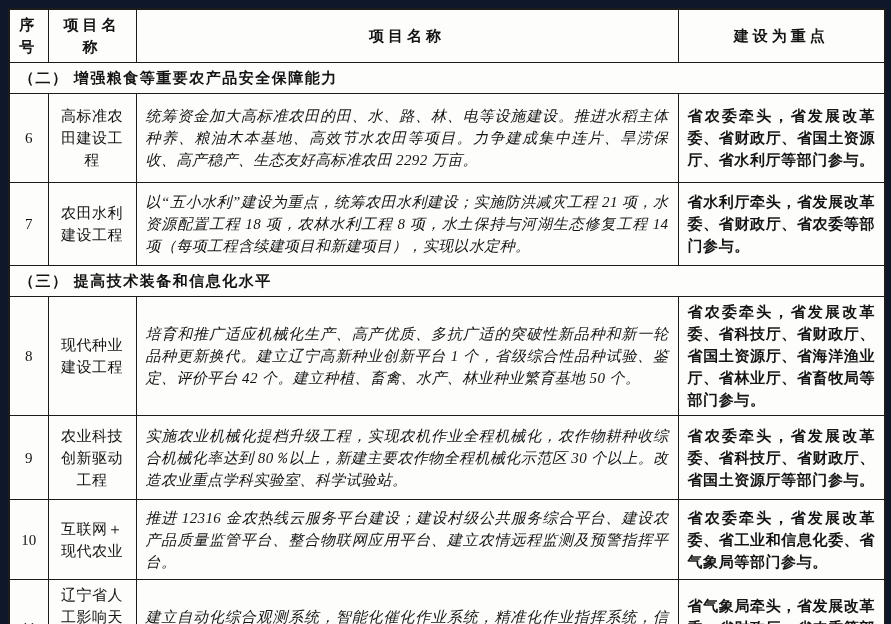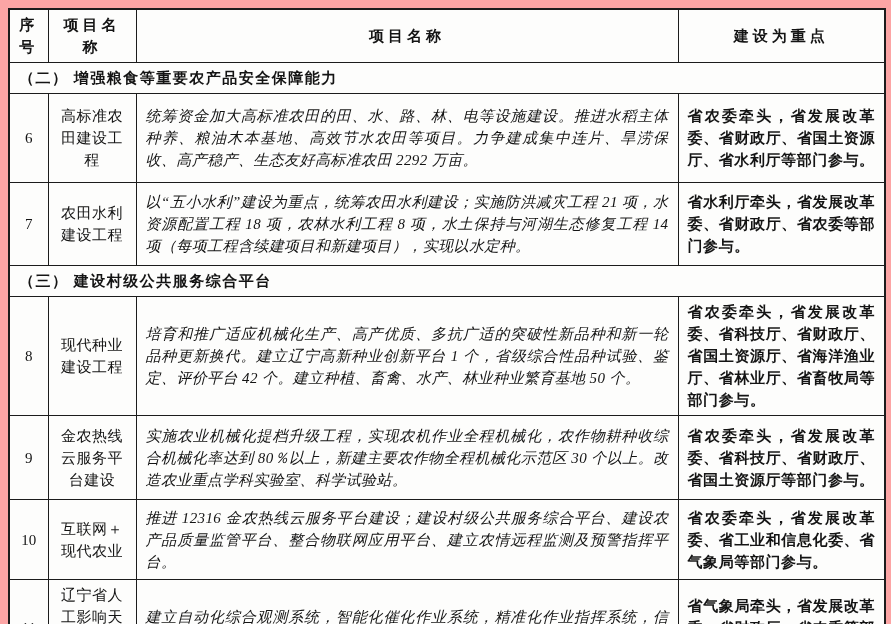--- a/index.html
+++ b/index.html
@@ -6,21 +6,21 @@
     margin: 0;
     padding: 0;
     background: #ffffff;
     font-family: "Liberation Serif", "DejaVu Serif", serif;
     color: #141414;
   }
   .page {
     position: relative;
     width: 891px;
     height: 624px;
-    background: #fca5a5;
+    background: #0f172a;
     overflow: hidden;
   }
   table.doc-table {
     position: absolute;
     left: 8px;
     top: 8px;
     width: 876px;
     border-collapse: collapse;
     table-layout: fixed;
     background: #fdfdfc;
@@ -107,33 +107,33 @@
     </tr>
 
     <tr style="height:83px">
       <td class="no-cell">7</td>
       <td class="name-cell">农田水利建设工程</td>
       <td class="content-cell">以“五小水利”建设为重点，统筹农田水利建设；实施防洪减灾工程 21 项，水资源配置工程 18 项，农林水利工程 8 项，水土保持与河湖生态修复工程 14 项（每项工程含续建项目和新建项目），实现以水定种。</td>
       <td class="unit-cell">省水利厅牵头，省发展改革委、省财政厅、省农委等部门参与。</td>
     </tr>
 
     <tr style="height:30px">
-      <td class="section-cell" colspan="4">（三） 建设村级公共服务综合平台</td>
+      <td class="section-cell" colspan="4">（三） 提高技术装备和信息化水平</td>
     </tr>
 
     <tr style="height:88px">
       <td class="no-cell">8</td>
       <td class="name-cell">现代种业建设工程</td>
       <td class="content-cell">培育和推广适应机械化生产、高产优质、多抗广适的突破性新品种和新一轮品种更新换代。建立辽宁高新种业创新平台 1 个，省级综合性品种试验、鉴定、评价平台 42 个。建立种植、畜禽、水产、林业种业繁育基地 50 个。</td>
       <td class="unit-cell">省农委牵头，省发展改革委、省科技厅、省财政厅、省国土资源厅、省海洋渔业厅、省林业厅、省畜牧局等部门参与。</td>
     </tr>
 
     <tr style="height:84px">
       <td class="no-cell">9</td>
-      <td class="name-cell">金农热线云服务平台建设</td>
+      <td class="name-cell">农业科技创新驱动工程</td>
       <td class="content-cell">实施农业机械化提档升级工程，实现农机作业全程机械化，农作物耕种收综合机械化率达到 80％以上，新建主要农作物全程机械化示范区 30 个以上。改造农业重点学科实验室、科学试验站。</td>
       <td class="unit-cell">省农委牵头，省发展改革委、省科技厅、省财政厅、省国土资源厅等部门参与。</td>
     </tr>
 
     <tr style="height:80px">
       <td class="no-cell">10</td>
       <td class="name-cell">互联网＋现代农业</td>
       <td class="content-cell">推进 12316 金农热线云服务平台建设；建设村级公共服务综合平台、建设农产品质量监管平台、整合物联网应用平台、建立农情远程监测及预警指挥平台。</td>
       <td class="unit-cell">省农委牵头，省发展改革委、省工业和信息化委、省气象局等部门参与。</td>
     </tr>

